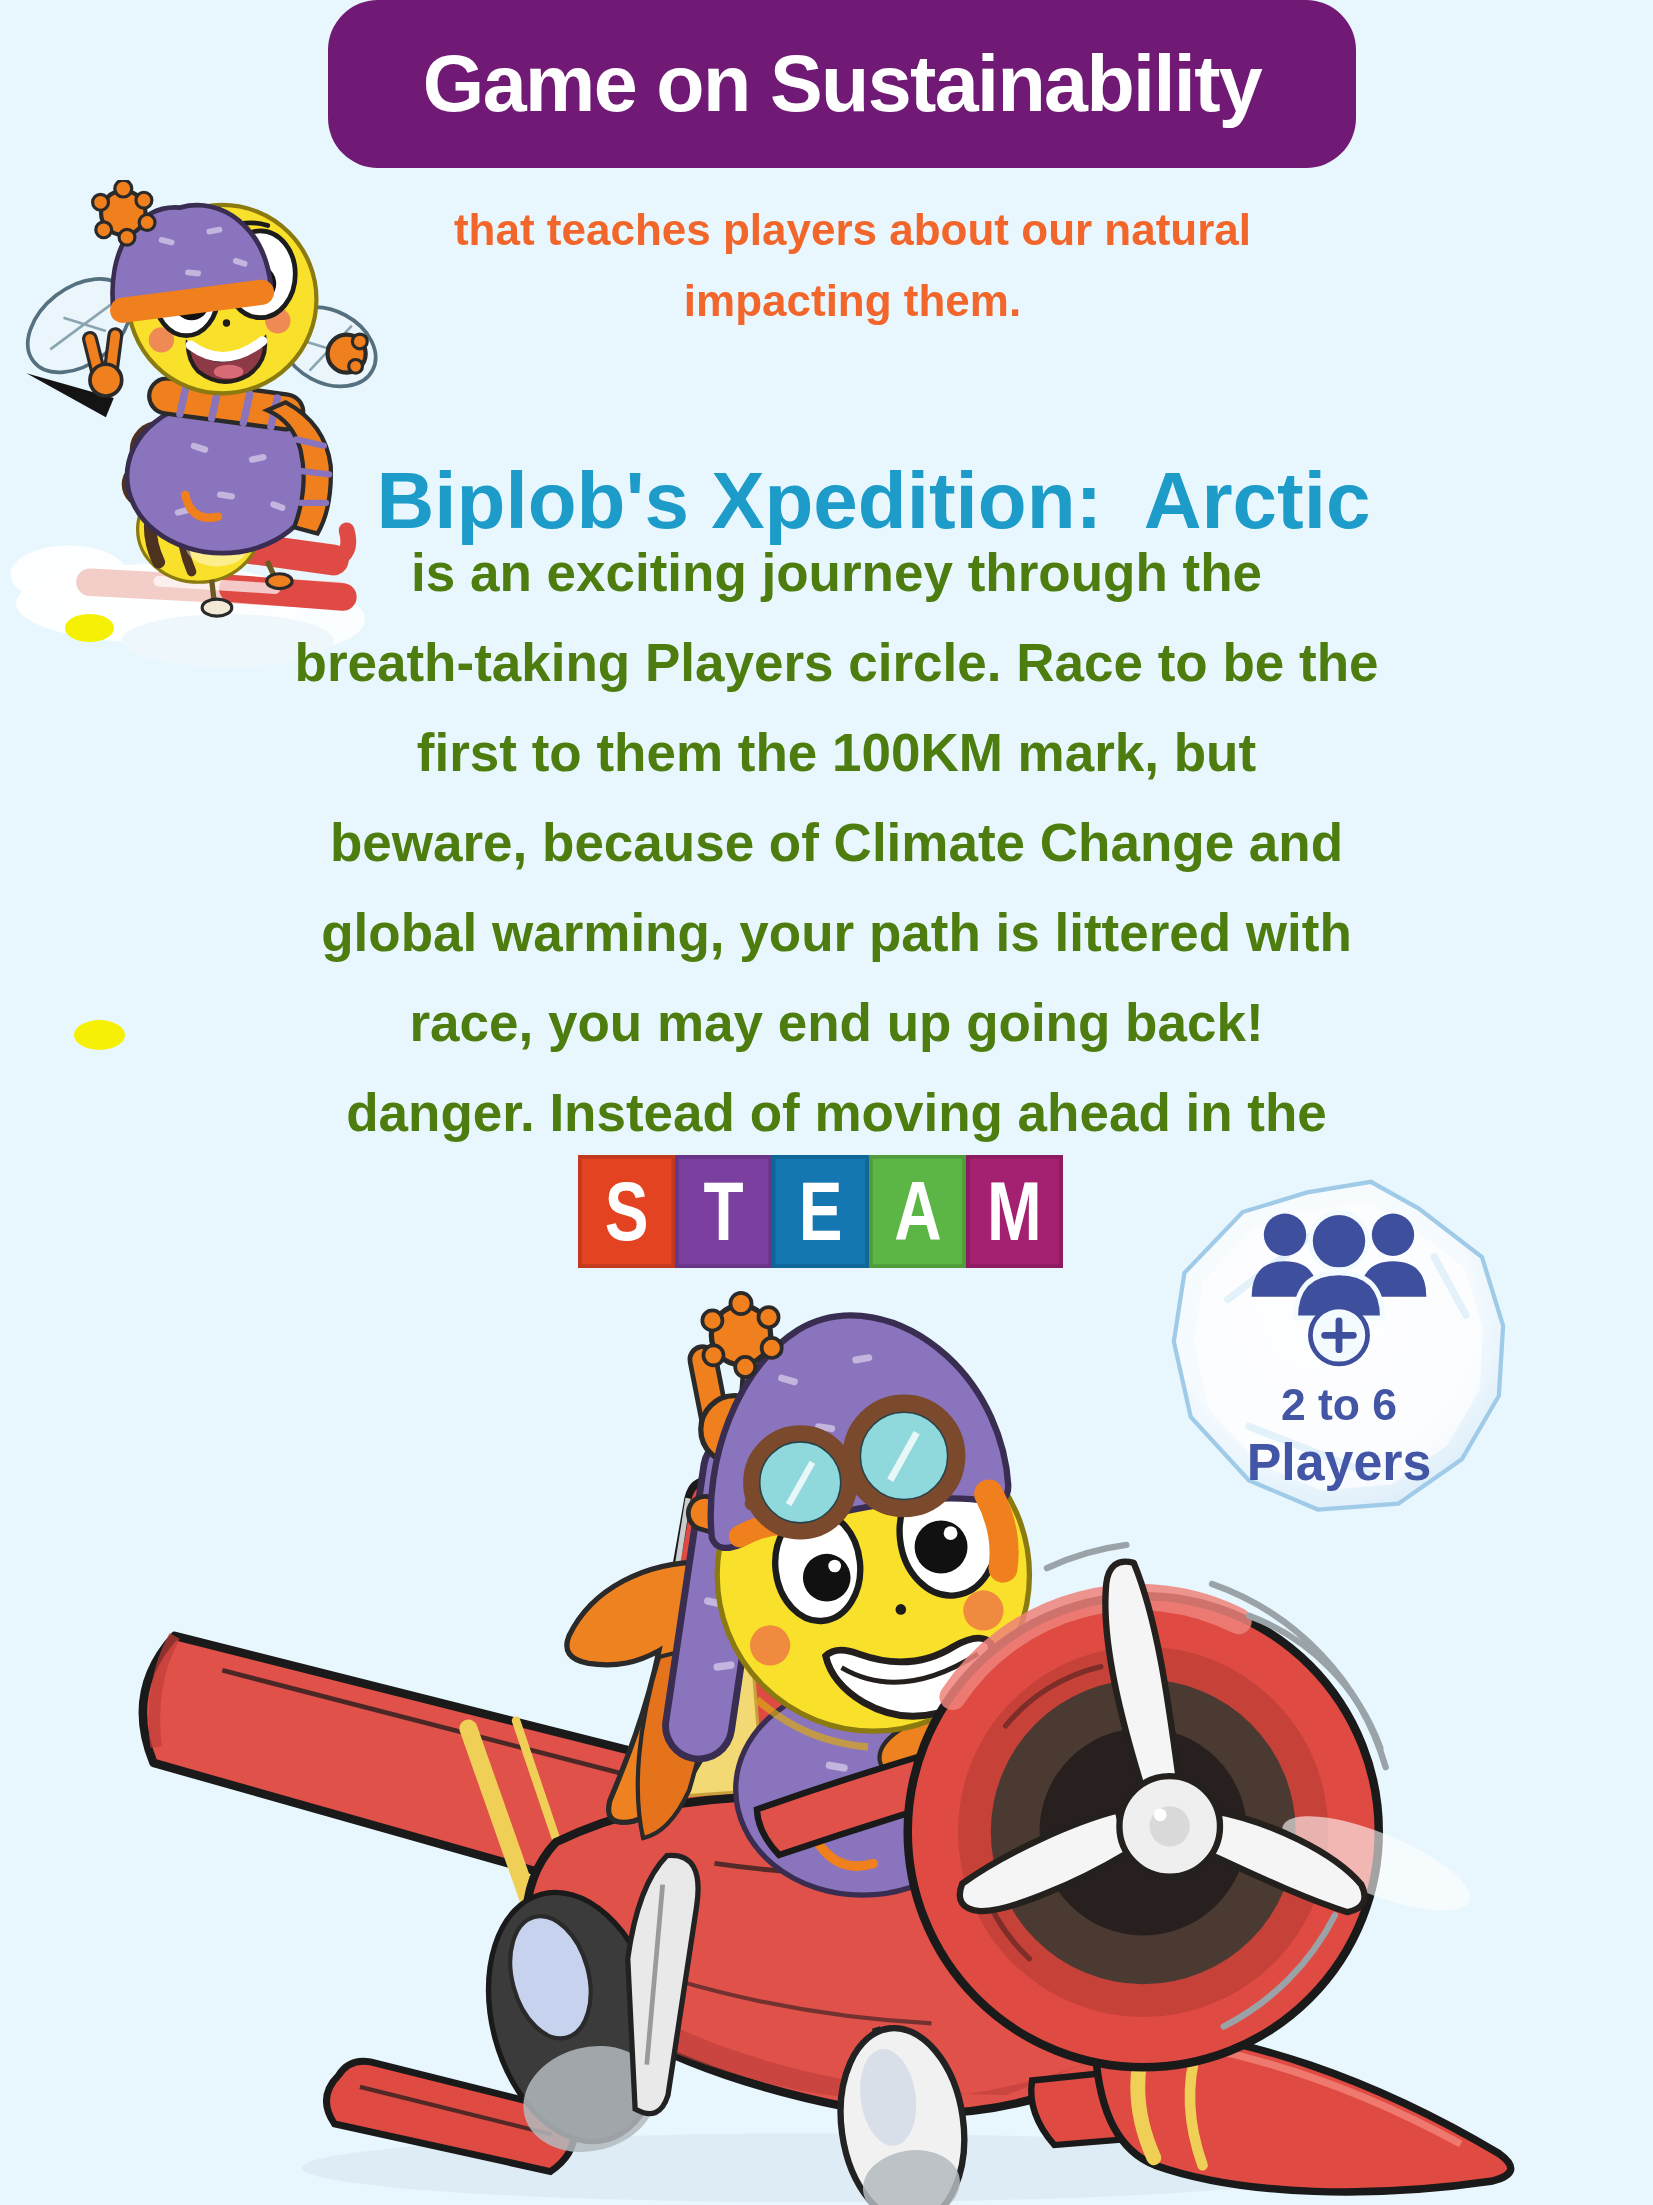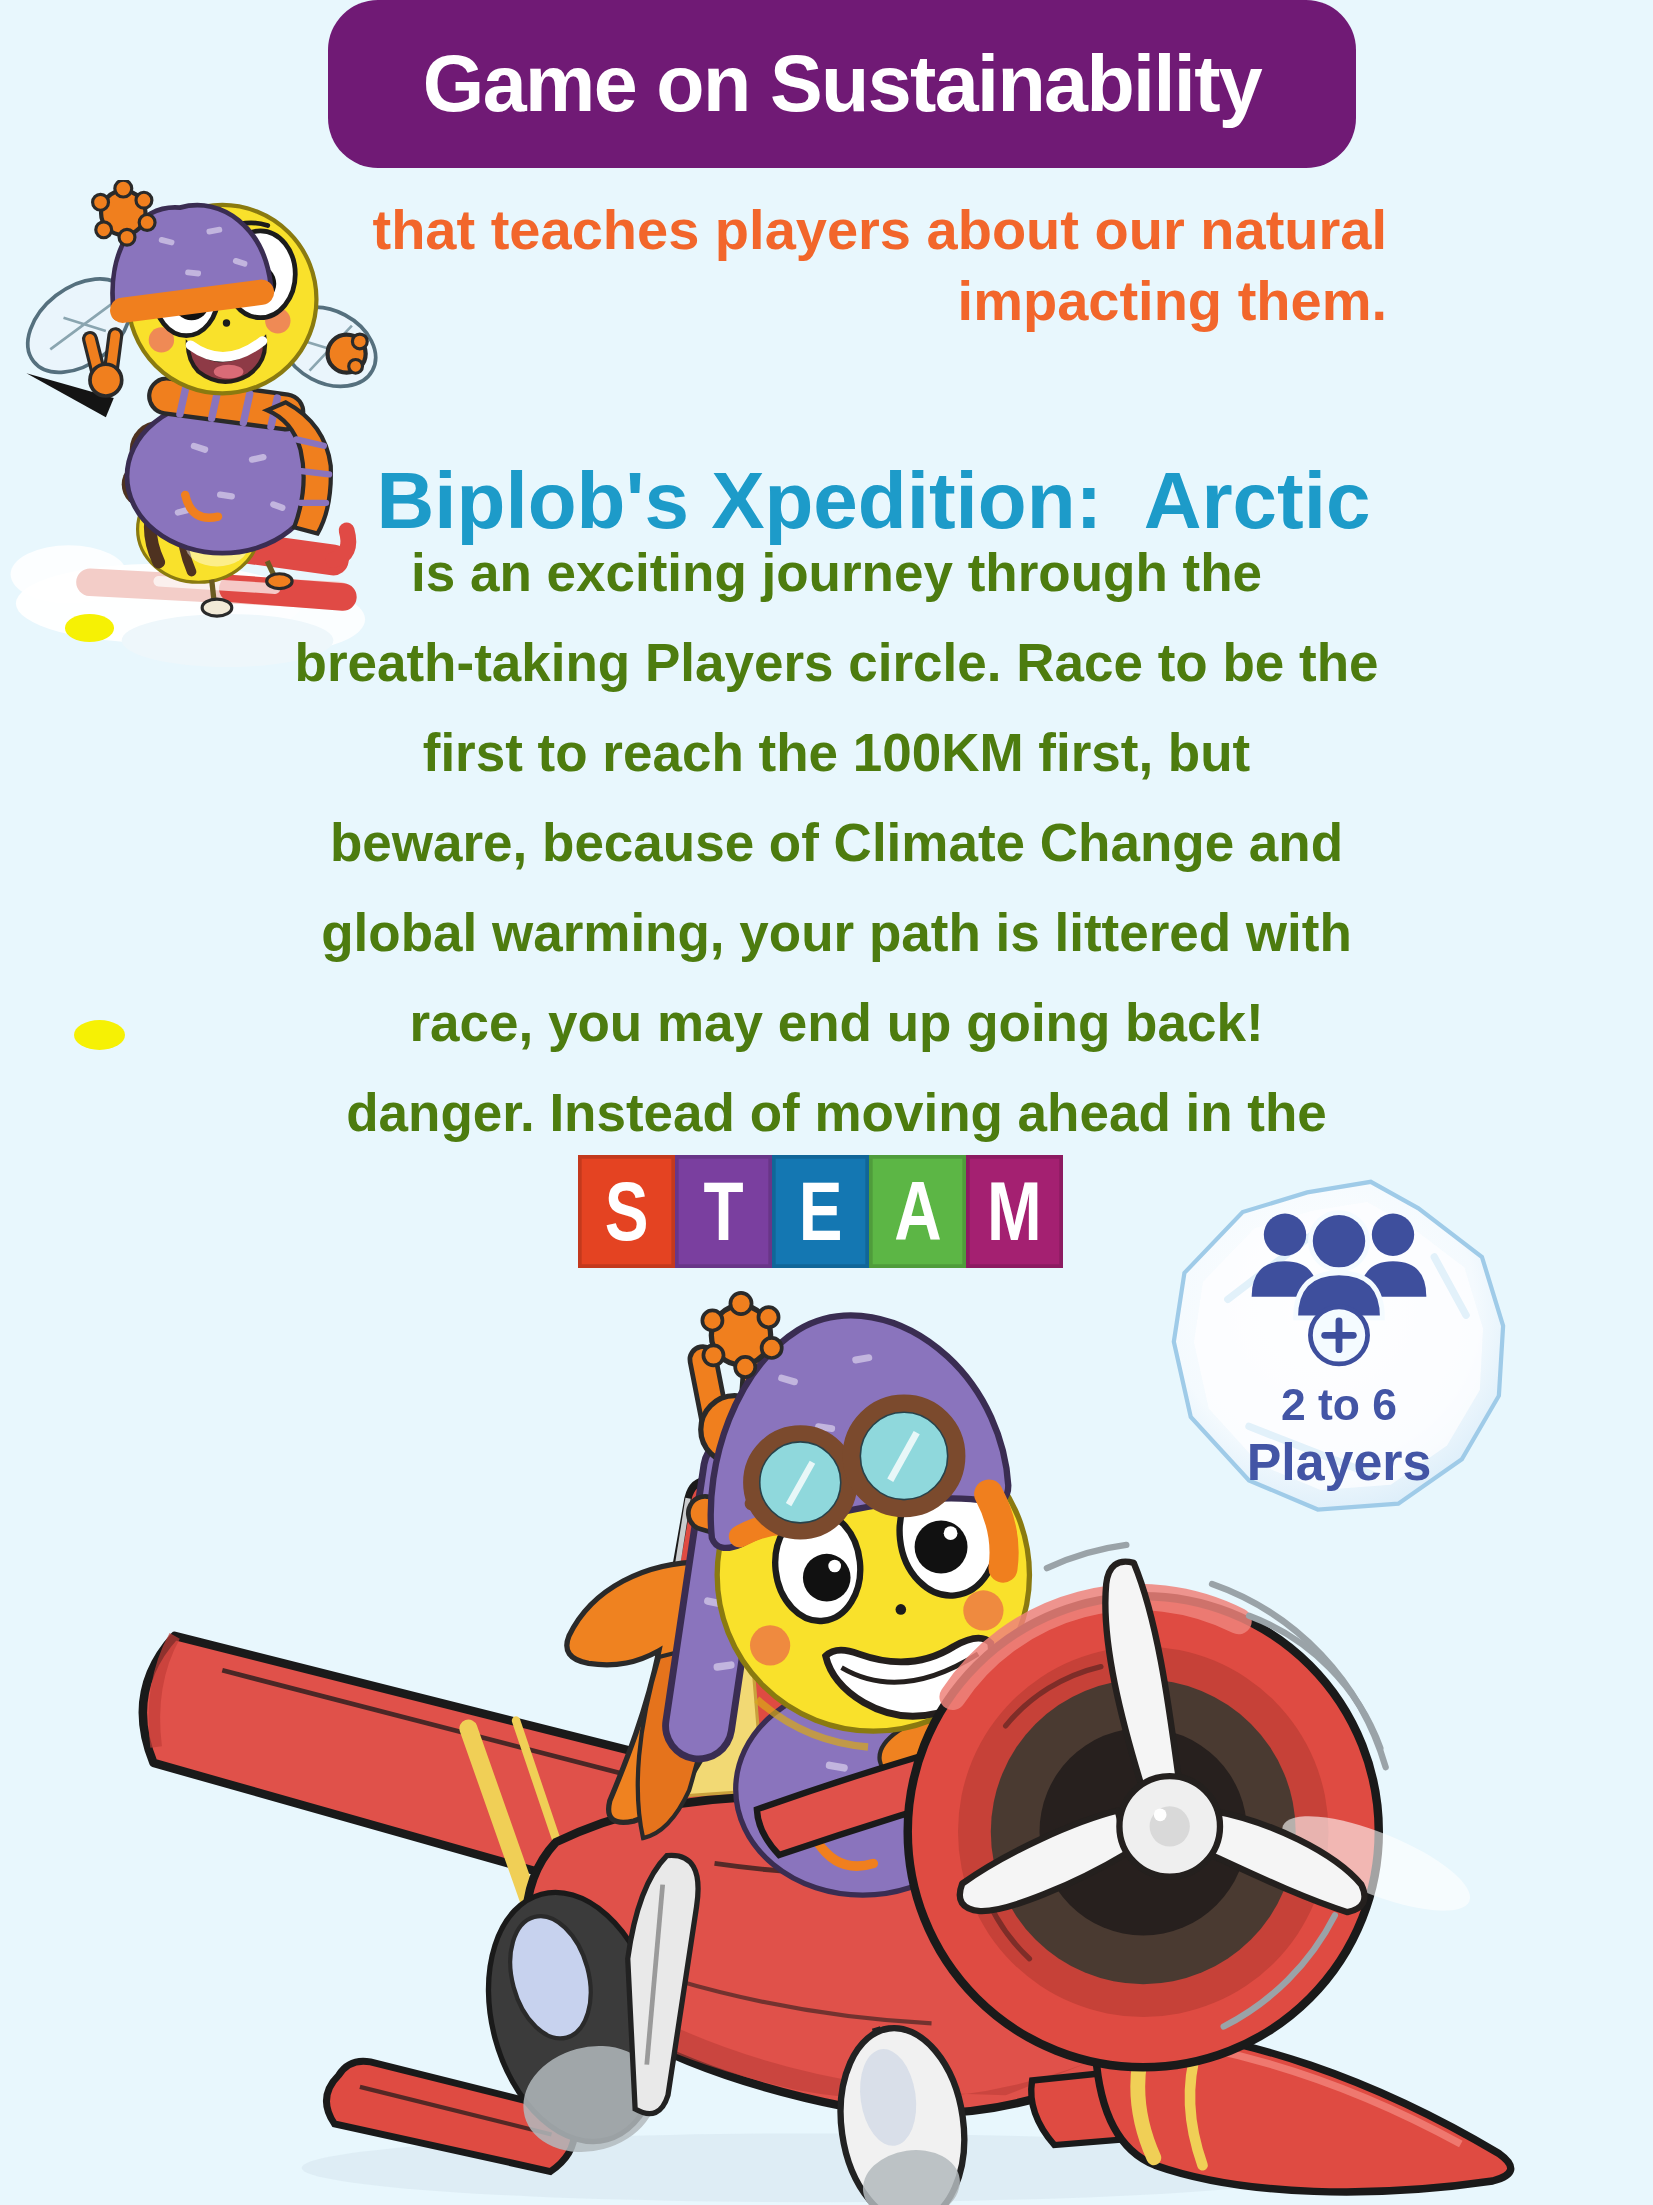--- a/index.html
+++ b/index.html
@@ -16,22 +16,22 @@
     background:#701a75;border-radius:50px;
     display:flex;align-items:center;justify-content:center;
   }
   .banner-title{
     color:#ffffff;font-size:79px;font-weight:bold;letter-spacing:-1.6px;
     white-space:nowrap;
   }
 
   
   .subtitle{
-    left:318px;top:194px;width:1069px;text-align:right;
-    color:#f2662b;font-size:56px;font-weight:bold;line-height:71px;
+    left:318px;top:194px;width:1069px;text-align:center;
+    color:#f2662b;font-size:44px;font-weight:bold;line-height:71px;
   }
 
   
   .heading{
     left:106px;top:451px;width:1535px;text-align:center;
     color:#1d9bc9;font-size:80px;font-weight:bold;line-height:99px;
     white-space:pre-wrap;
   }
 
   
@@ -198,21 +198,21 @@
         <circle cx="190" cy="382" r="15"></circle>
     </g>
   </g>
 </svg>
 
 <div class="abs heading">Biplob's Xpedition:  Arctic</div>
 
 <div class="abs paragraph">
   <div class="pline">is an exciting journey through the</div>
   <div class="pline">breath-taking Players circle. Race to be the</div>
-  <div class="pline">first to reach the 100KM first, but</div>
+  <div class="pline">first to them the 100KM mark, but</div>
   <div class="pline">beware, because of Climate Change and</div>
   <div class="pline">global warming, your path is littered with</div>
   <div class="pline">race, you may end up going back!</div>
   <div class="pline">danger. Instead of moving ahead in the</div>
 </div>
 
 <div class="abs ydot ydot1"></div>
 <div class="abs ydot ydot2"></div>
 
 <div class="abs steam">

